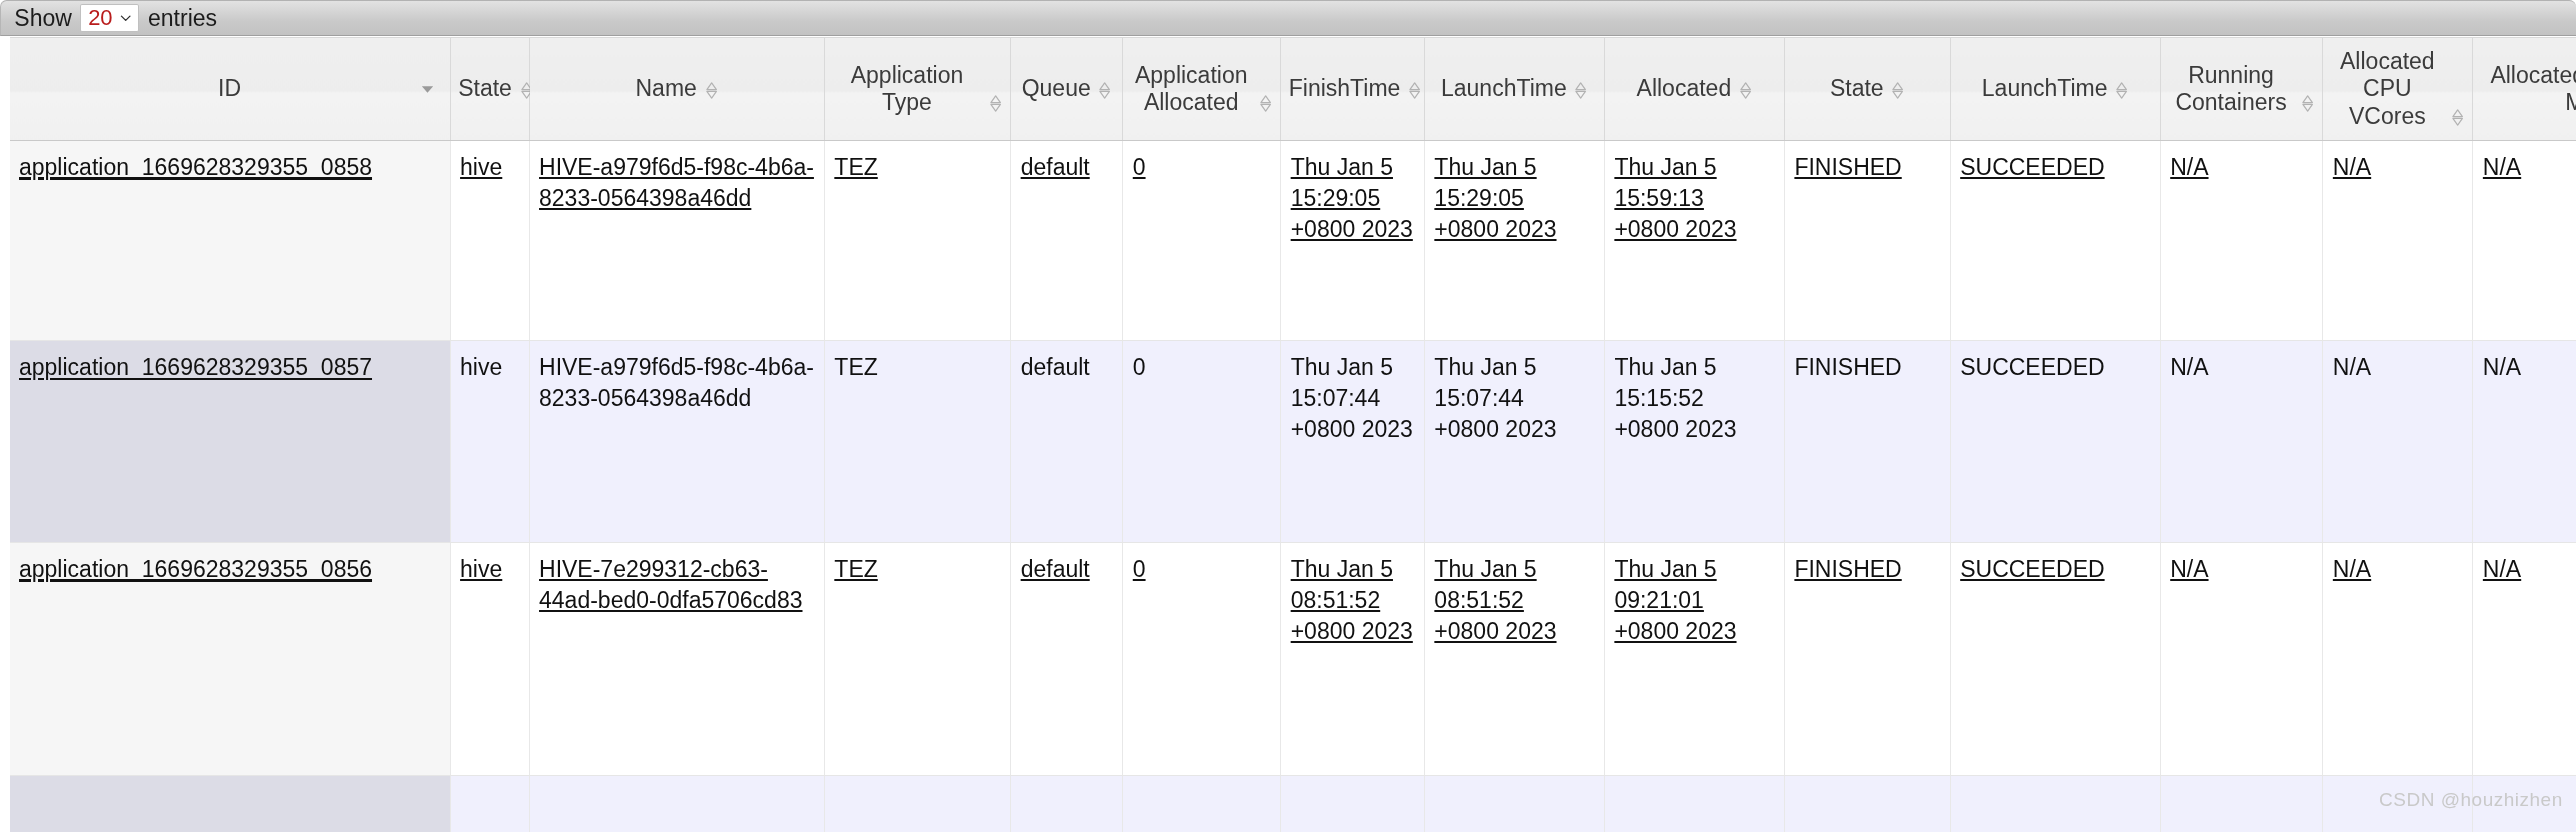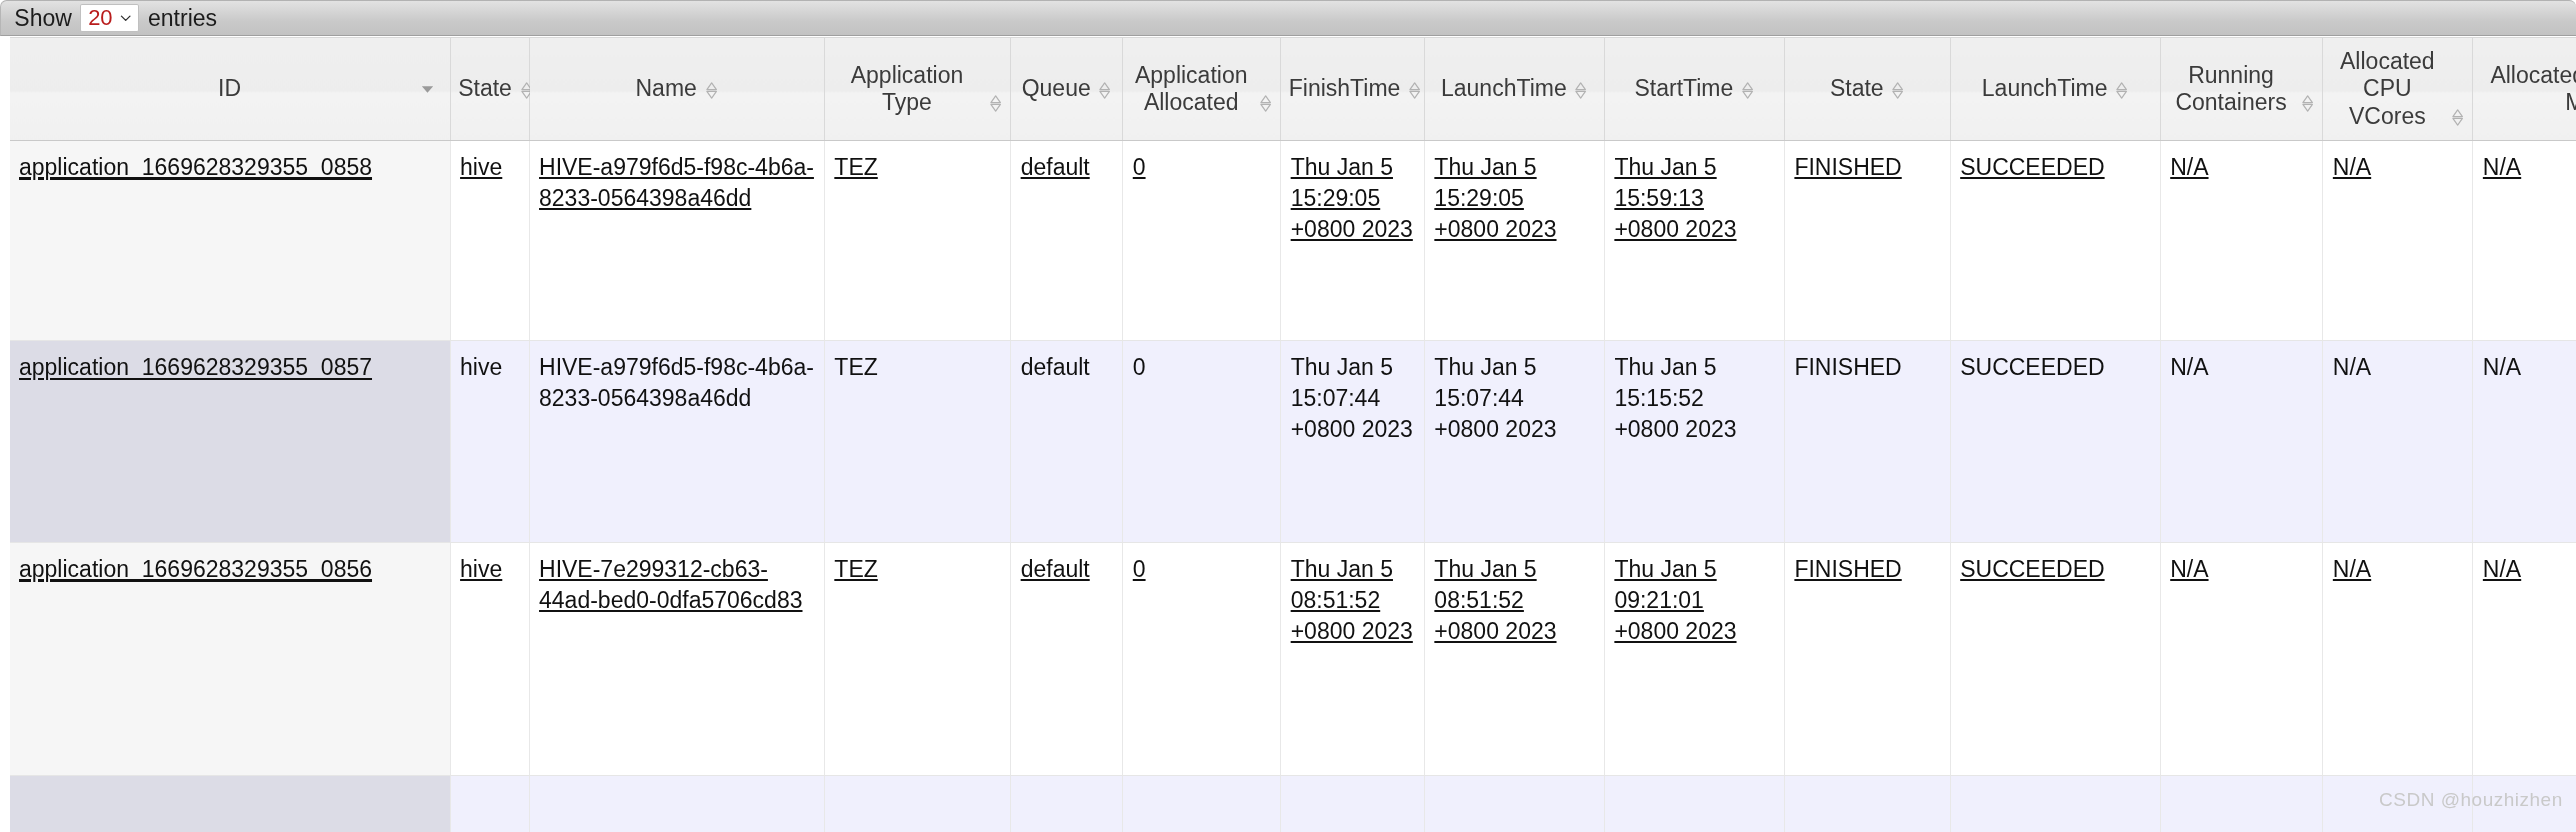--- a/index.html
+++ b/index.html
@@ -310,21 +310,21 @@
                 <svg viewBox="0 0 14 22" width="13.3" height="21">
                   <path d="M7 3 L12 10 L2 10 Z" fill="none" stroke="#a8a8a8" stroke-width="1.3" stroke-linejoin="round"></path>
                   <path d="M7 19 L12 12 L2 12 Z" fill="none" stroke="#a8a8a8" stroke-width="1.3" stroke-linejoin="round"></path>
                 </svg>
               </span>
             </span>
           </th>
 
           <th>
             <span class="th-inner">
-              <span>StartTime</span>
+              <span>Allocated</span>
               <span class="sort-both">
                 <svg viewBox="0 0 14 22" width="13.3" height="21">
                   <path d="M7 3 L12 10 L2 10 Z" fill="none" stroke="#a8a8a8" stroke-width="1.3" stroke-linejoin="round"></path>
                   <path d="M7 19 L12 12 L2 12 Z" fill="none" stroke="#a8a8a8" stroke-width="1.3" stroke-linejoin="round"></path>
                 </svg>
               </span>
             </span>
           </th>
 
           <th>

